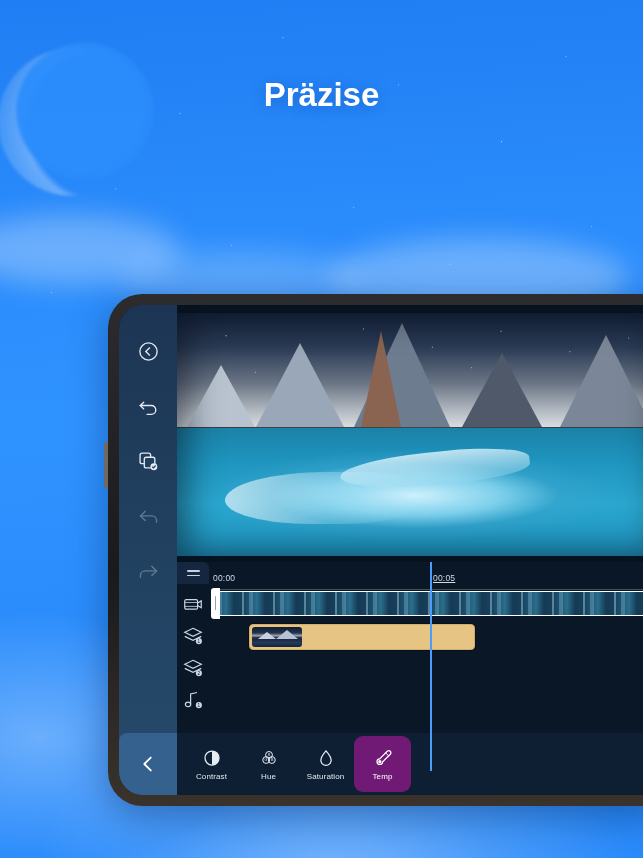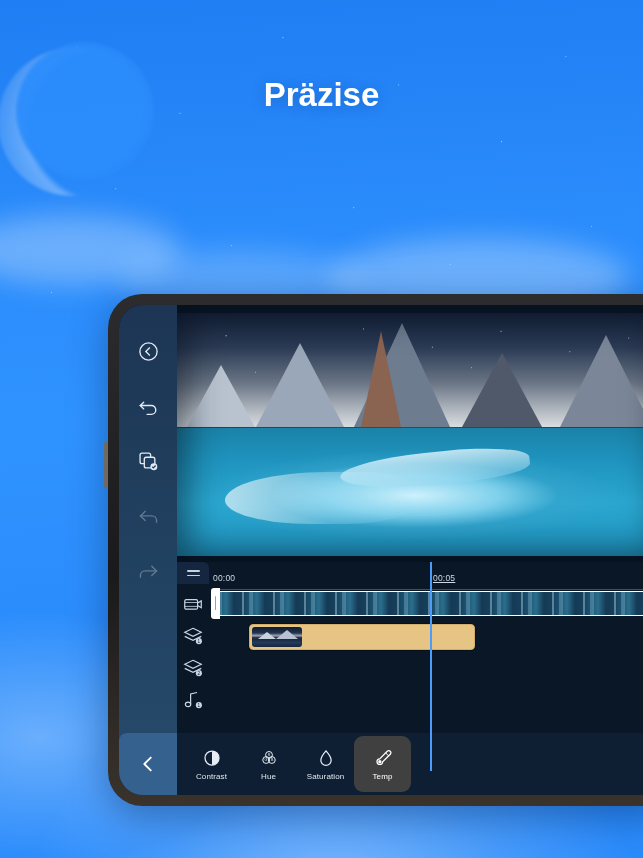--- a/index.html
+++ b/index.html
@@ -216,21 +216,21 @@
   #back-sq {
     position:absolute; left:-58px; top:0; width:58px; height:62px;
     background:#35618f; border-radius:8px 0 0 8px;
     display:flex; align-items:center; justify-content:center;
   }
   #tools { flex:1; display:flex; align-items:center; padding-left:6px; }
   .tool {
     width:57px; flex:0 0 57px; height:56px; border-radius:9px;
     display:flex; flex-direction:column; align-items:center; justify-content:center; gap:4px;
   }
-  .tool.active { background:#404040;text-align:right; }
+  .tool.active { background:#701a75;text-align:right; }
   .tool svg { width:20px; height:20px; }
   .tool span { font-size:8px; color:#dfe7f0; letter-spacing:.1px; white-space:nowrap; }
   .tool.active span { color:#fff; }
 
   
   #headline {
     position:absolute; left:0; right:0; top:74px;
     text-align:center; color:#fff;
     font-size:33px; line-height:1.28; font-weight:700;
     text-shadow:0 2px 14px rgba(0,40,110,.28);

